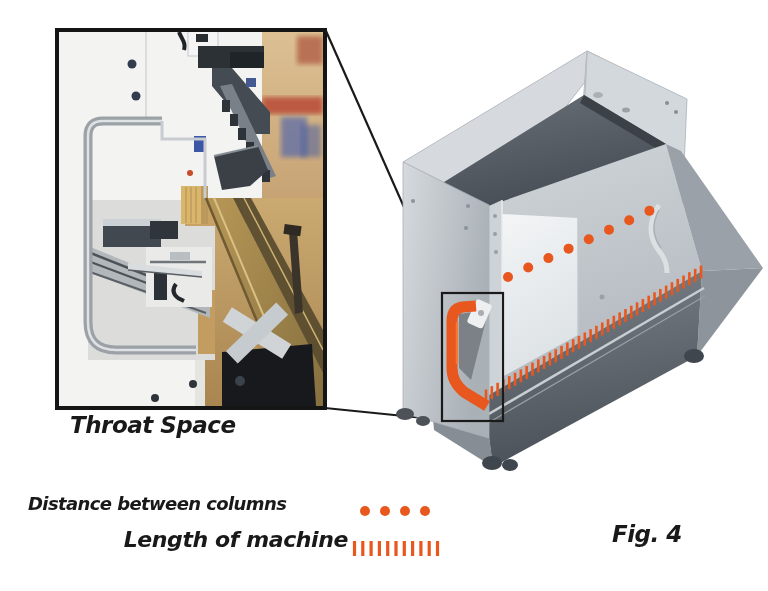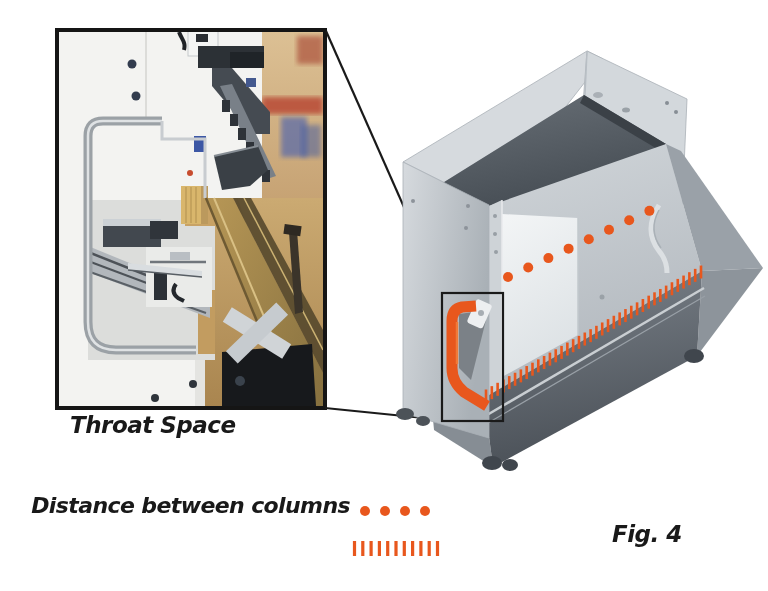--- a/index.html
+++ b/index.html
@@ -1,21 +1,21 @@
 <!DOCTYPE html>
 <html><head>
 <meta charset="utf-8">
 <style>
   html,body{margin:0;padding:0;background:#ffffff;}
   #stage{position:relative;width:768px;height:591px;background:#ffffff;overflow:hidden;
          font-family:"DejaVu Sans","Liberation Sans",sans-serif;}
   #gfx{position:absolute;left:0;top:0;}
   .lbl{position:absolute;color:#191919;font-weight:bold;font-style:italic;white-space:nowrap;text-align:center;}
   .lbl-throat{left:70px;top:412px;font-size:23px;letter-spacing:-0.5px;}
-  .lbl-distance{left:28px;top:493px;width:322px;text-align:right;font-size:22px;letter-spacing:-0.6px;}
+  .lbl-distance{left:28px;top:493px;width:322px;text-align:left;font-size:18px;letter-spacing:-0.6px;}
   .lbl-length{left:28px;top:527px;width:320px;text-align:right;font-size:22px;letter-spacing:-0.4px;}
   .lbl-fig{left:612px;top:521px;font-size:23px;letter-spacing:-0.5px;}
 </style>
 </head>
 <body>
 
 <div id="stage">
 
 <svg id="gfx" width="768" height="591" viewBox="0 0 768 591">
   <defs>
@@ -293,15 +293,16 @@
         <rect x="402.7" y="541" width="3.2" height="15" fill="#E8571D"></rect>
         <rect x="411" y="541" width="3.2" height="15" fill="#E8571D"></rect>
         <rect x="419.29999999999995" y="541" width="3.2" height="15" fill="#E8571D"></rect>
         <rect x="427.59999999999997" y="541" width="3.2" height="15" fill="#E8571D"></rect>
         <rect x="435.9" y="541" width="3.2" height="15" fill="#E8571D"></rect>
       </g>
 </svg>
 
 <div class="lbl lbl-throat">Throat Space</div>
 <div class="lbl lbl-distance">Distance between columns</div>
+<div class="lbl lbl-length">Length of machine</div>
 <div class="lbl lbl-fig">Fig. 4</div>
 
 </div>
 
 </body></html>

